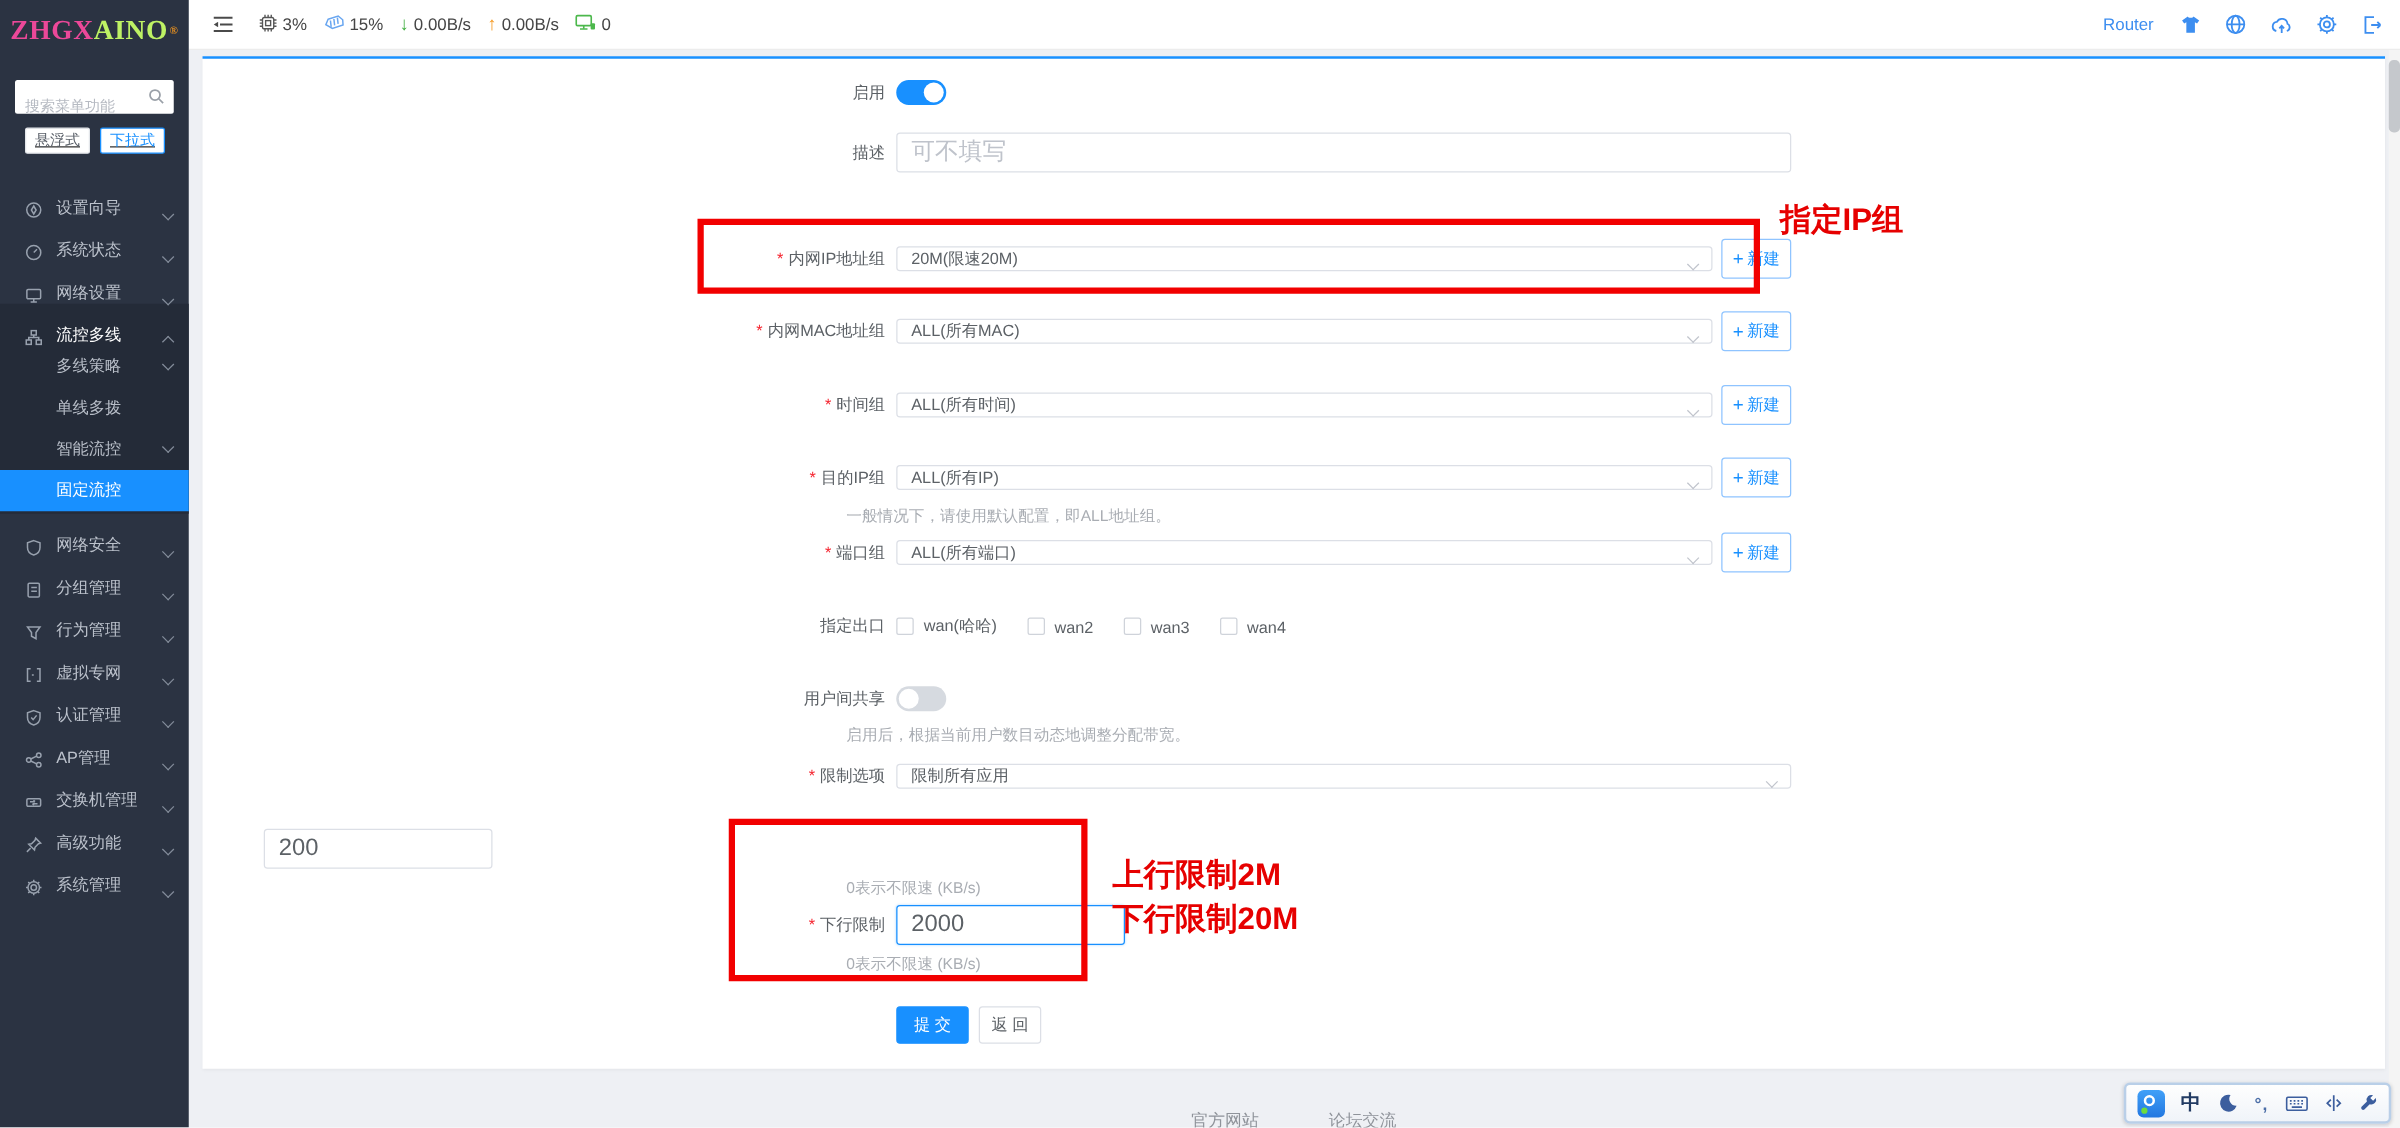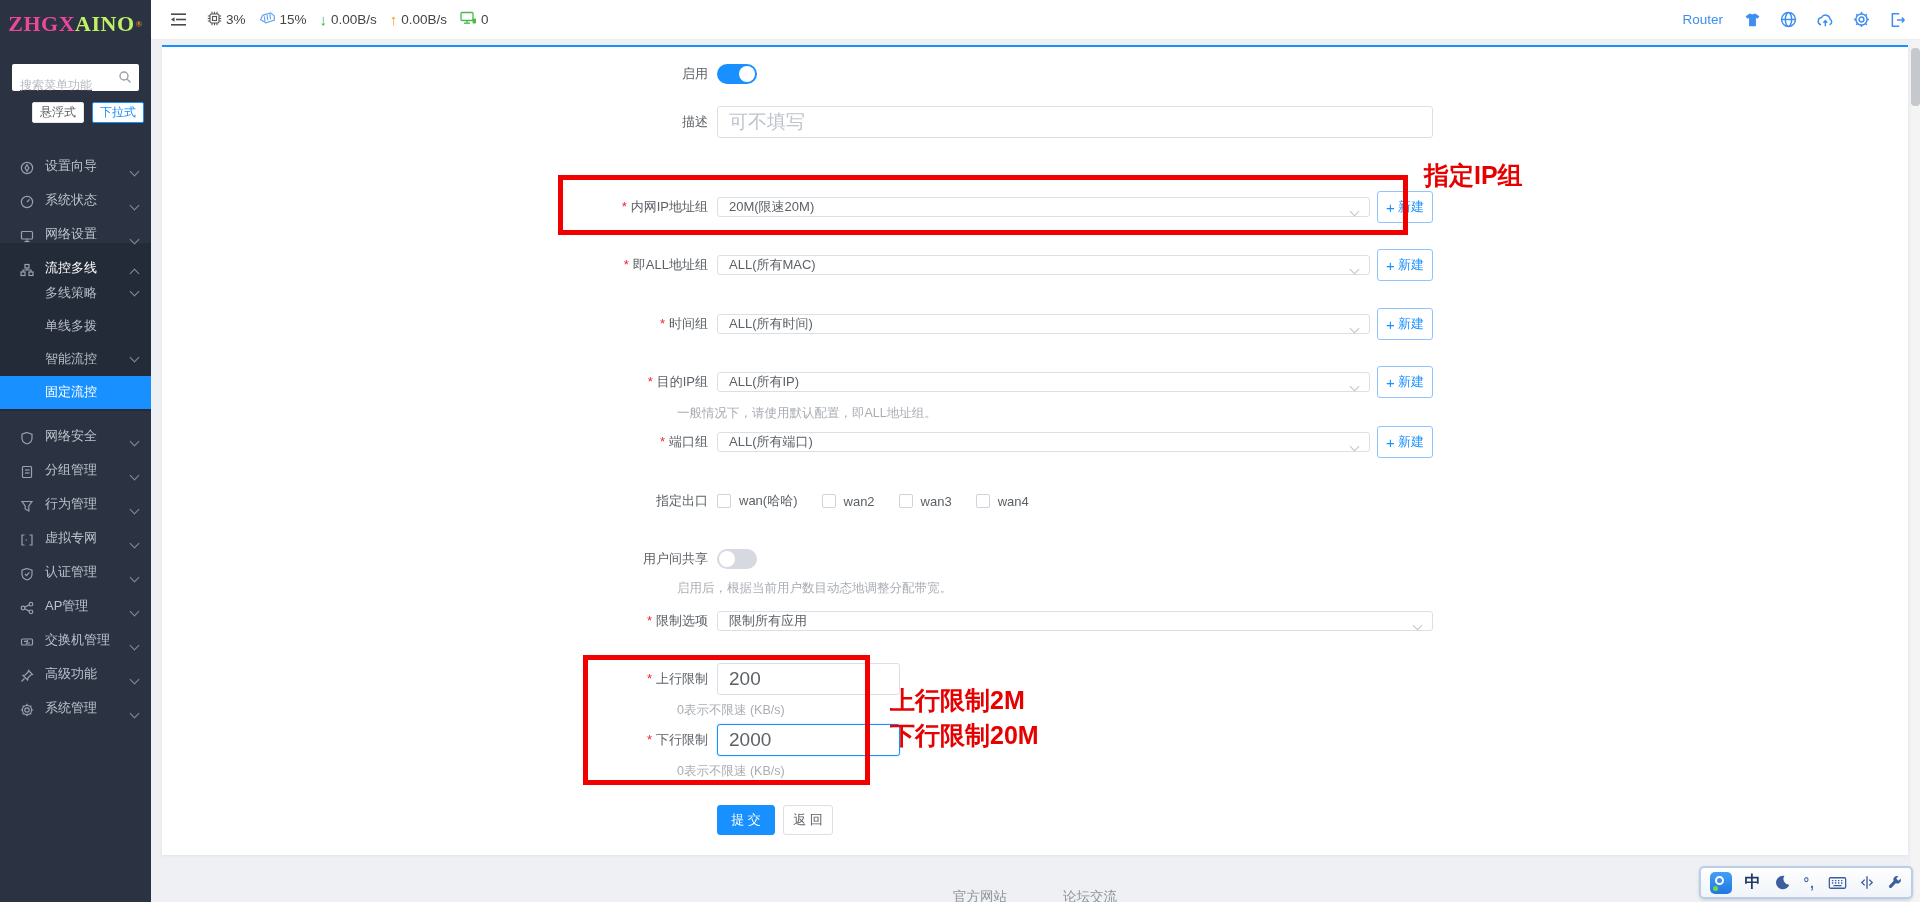--- a/index.html
+++ b/index.html
@@ -5,24 +5,24 @@
   * { box-sizing: border-box; margin: 0; padding: 0; }
   html,body { width:1920px; height:902px; overflow:hidden; }
   body { font-family:"Liberation Sans","DejaVu Sans",sans-serif; background:#eef0f4; position:relative; font-size:13px; color:#333; }
 
   
   .sidebar { position:absolute; left:0; top:0; width:151px; height:902px; background:#2b3342; z-index:30; }
   .logo { height:48px; display:flex; align-items:center; justify-content:center; font-family:"Liberation Serif","DejaVu Serif",serif; font-weight:bold; font-size:22px; letter-spacing:.5px; }
   .logo .blue { color:#ec4899; } .logo .orange { color:#bef264; }
   .logo .reg { color:#f0941e; font-size:9px; vertical-align:super; margin-left:1px; }
   .search-wrap { margin:16px 12px 10px 12px; position:relative; }
-  .search-wrap input { width:100%; height:27px; border:none; border-radius:2px; background:#fff; padding:14px 26px 0 8px; font-size:12px; color:#333; outline:none;text-decoration:underline; }
+  .search-wrap input { width:100%; height:27px; border:none; border-radius:2px; background:#fff; padding:14px 26px 0 8px; font-size:12px; color:#333; outline:none; }
   .search-wrap input::placeholder { color:#b6bac2; }
   .search-ic { position:absolute; right:7px; top:6px; }
-  .modes { display:flex; gap:8px; margin:0 0 8px 32px; }
+  .modes { display:flex; gap:8px; margin:0 0 8px 20px;text-decoration:underline; }
   .mode-btn { height:21px; padding:0 7px; font-size:12px; border-radius:2px; background:#fff; color:#5a6069; border:1px solid #e3e6ea; display:flex; align-items:center; cursor:pointer; }
   .mode-btn.active { color:#1890ff; border-color:#1890ff; }
   .menu { padding-top:10px; }
   .mi { height:34px; display:flex; align-items:flex-end; padding:0 13px 0 19px; color:#bcc2cc; cursor:pointer; }
   .mi .ic { width:16px; display:flex; justify-content:center; margin-right:10px; color:#98a1ae; }
   .mi .lbl { flex:1; font-size:13px; }
   .chev { width:7px; height:7px; border-right:1.4px solid #848d9b; border-bottom:1.4px solid #848d9b; transform:rotate(45deg); margin-top:-3px; }
   .chev.up { transform:rotate(-135deg); margin-top:4px; }
   .group { background:#242b38; padding-bottom:2px; }
   .group .mi.parent { color:#fff; }
@@ -379,21 +379,21 @@
             <span class="sel-chev"></span>
           </span>
         <span class="new-btn">
             <span class="plus">+</span>
             <span>新建</span>
           </span>
       </span>
     </div>
 
     <div class="frow" style="top:202px;">
-      <span class="flabel req">即ALL地址组</span>
+      <span class="flabel req">内网MAC地址组</span>
       <span class="fctrl">
         <span class="sel w-sel">
             <span>ALL(所有MAC)</span>
             <span class="sel-chev"></span>
           </span>
         <span class="new-btn">
             <span class="plus">+</span>
             <span>新建</span>
           </span>
       </span>
@@ -478,21 +478,20 @@
       <span class="flabel req">限制选项</span>
       <span class="fctrl">
         <span class="sel w-wide">
             <span>限制所有应用</span>
             <span class="sel-chev"></span>
           </span>
       </span>
     </div>
 
     <div class="frow" style="top:616px;">
-      <span class="flabel req">上行限制</span>
       <span class="fctrl">
           <input class="txt-input num-input" value="200" style="">
         </span>
     </div>
     <div class="hint" style="top:655px;">0表示不限速 (KB/s)</div>
 
     <div class="frow" style="top:677px;">
       <span class="flabel req">下行限制</span>
       <span class="fctrl">
           <input class="txt-input num-input focused" value="2000" style="">

